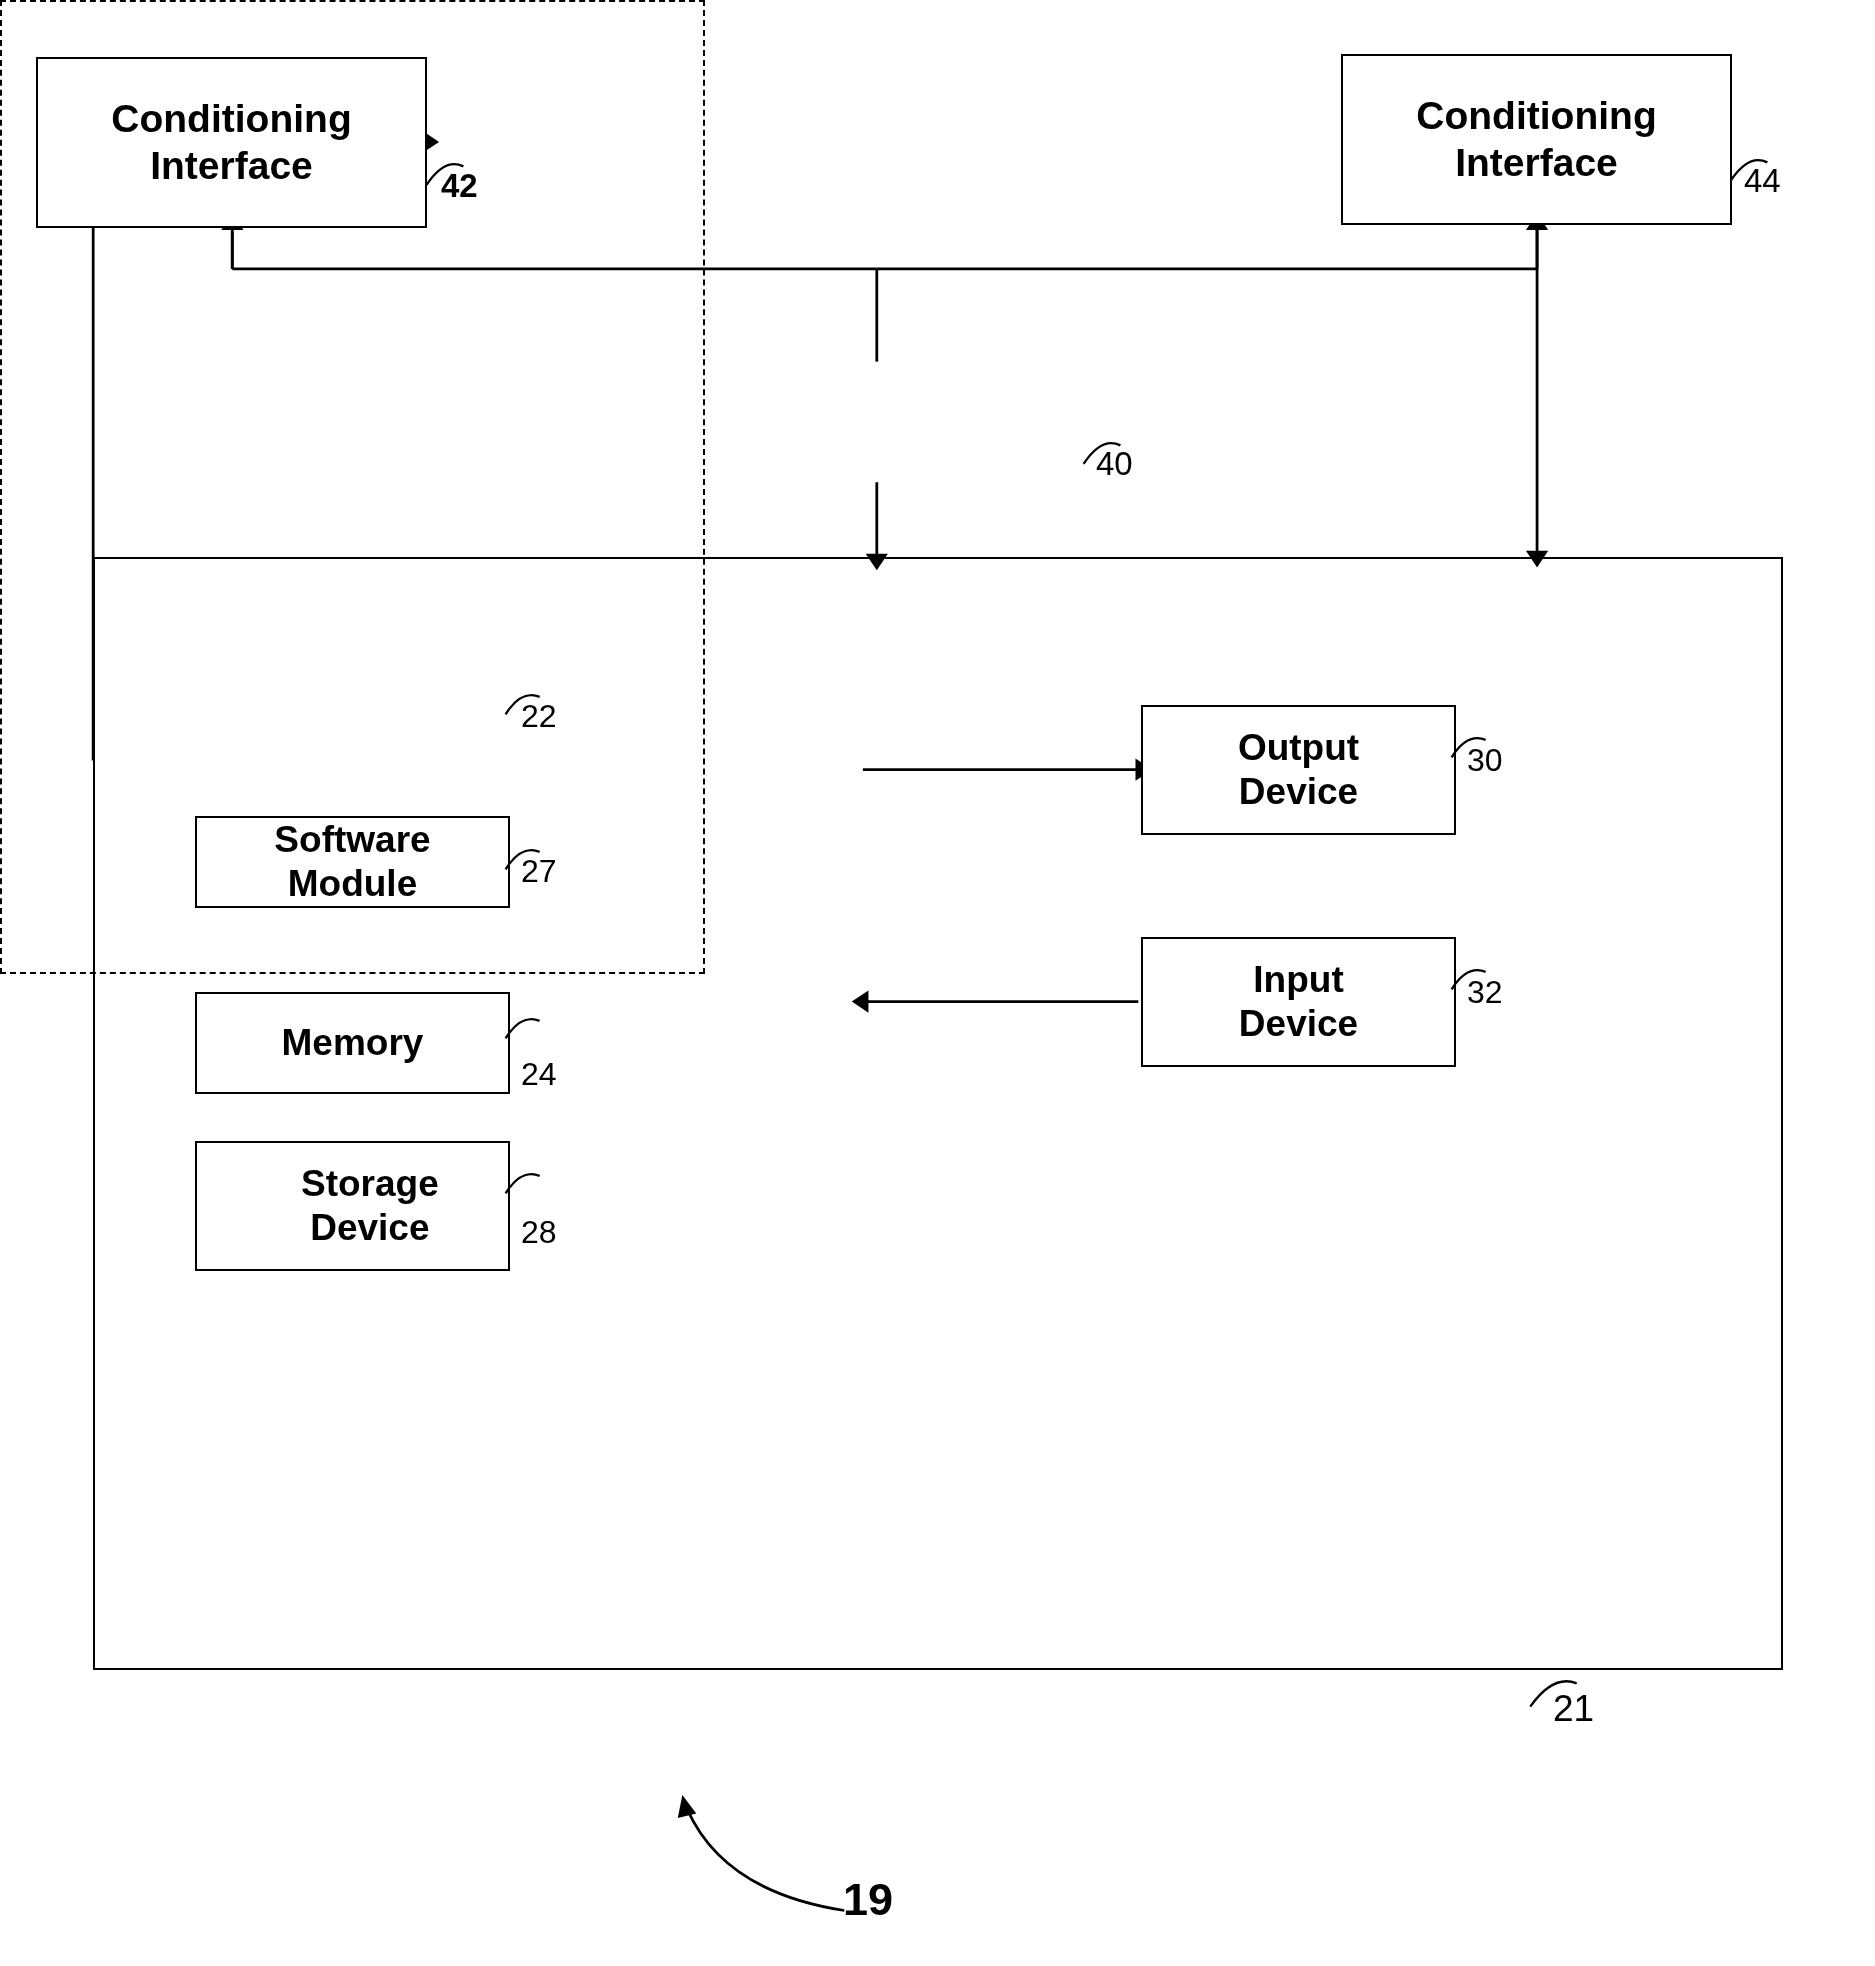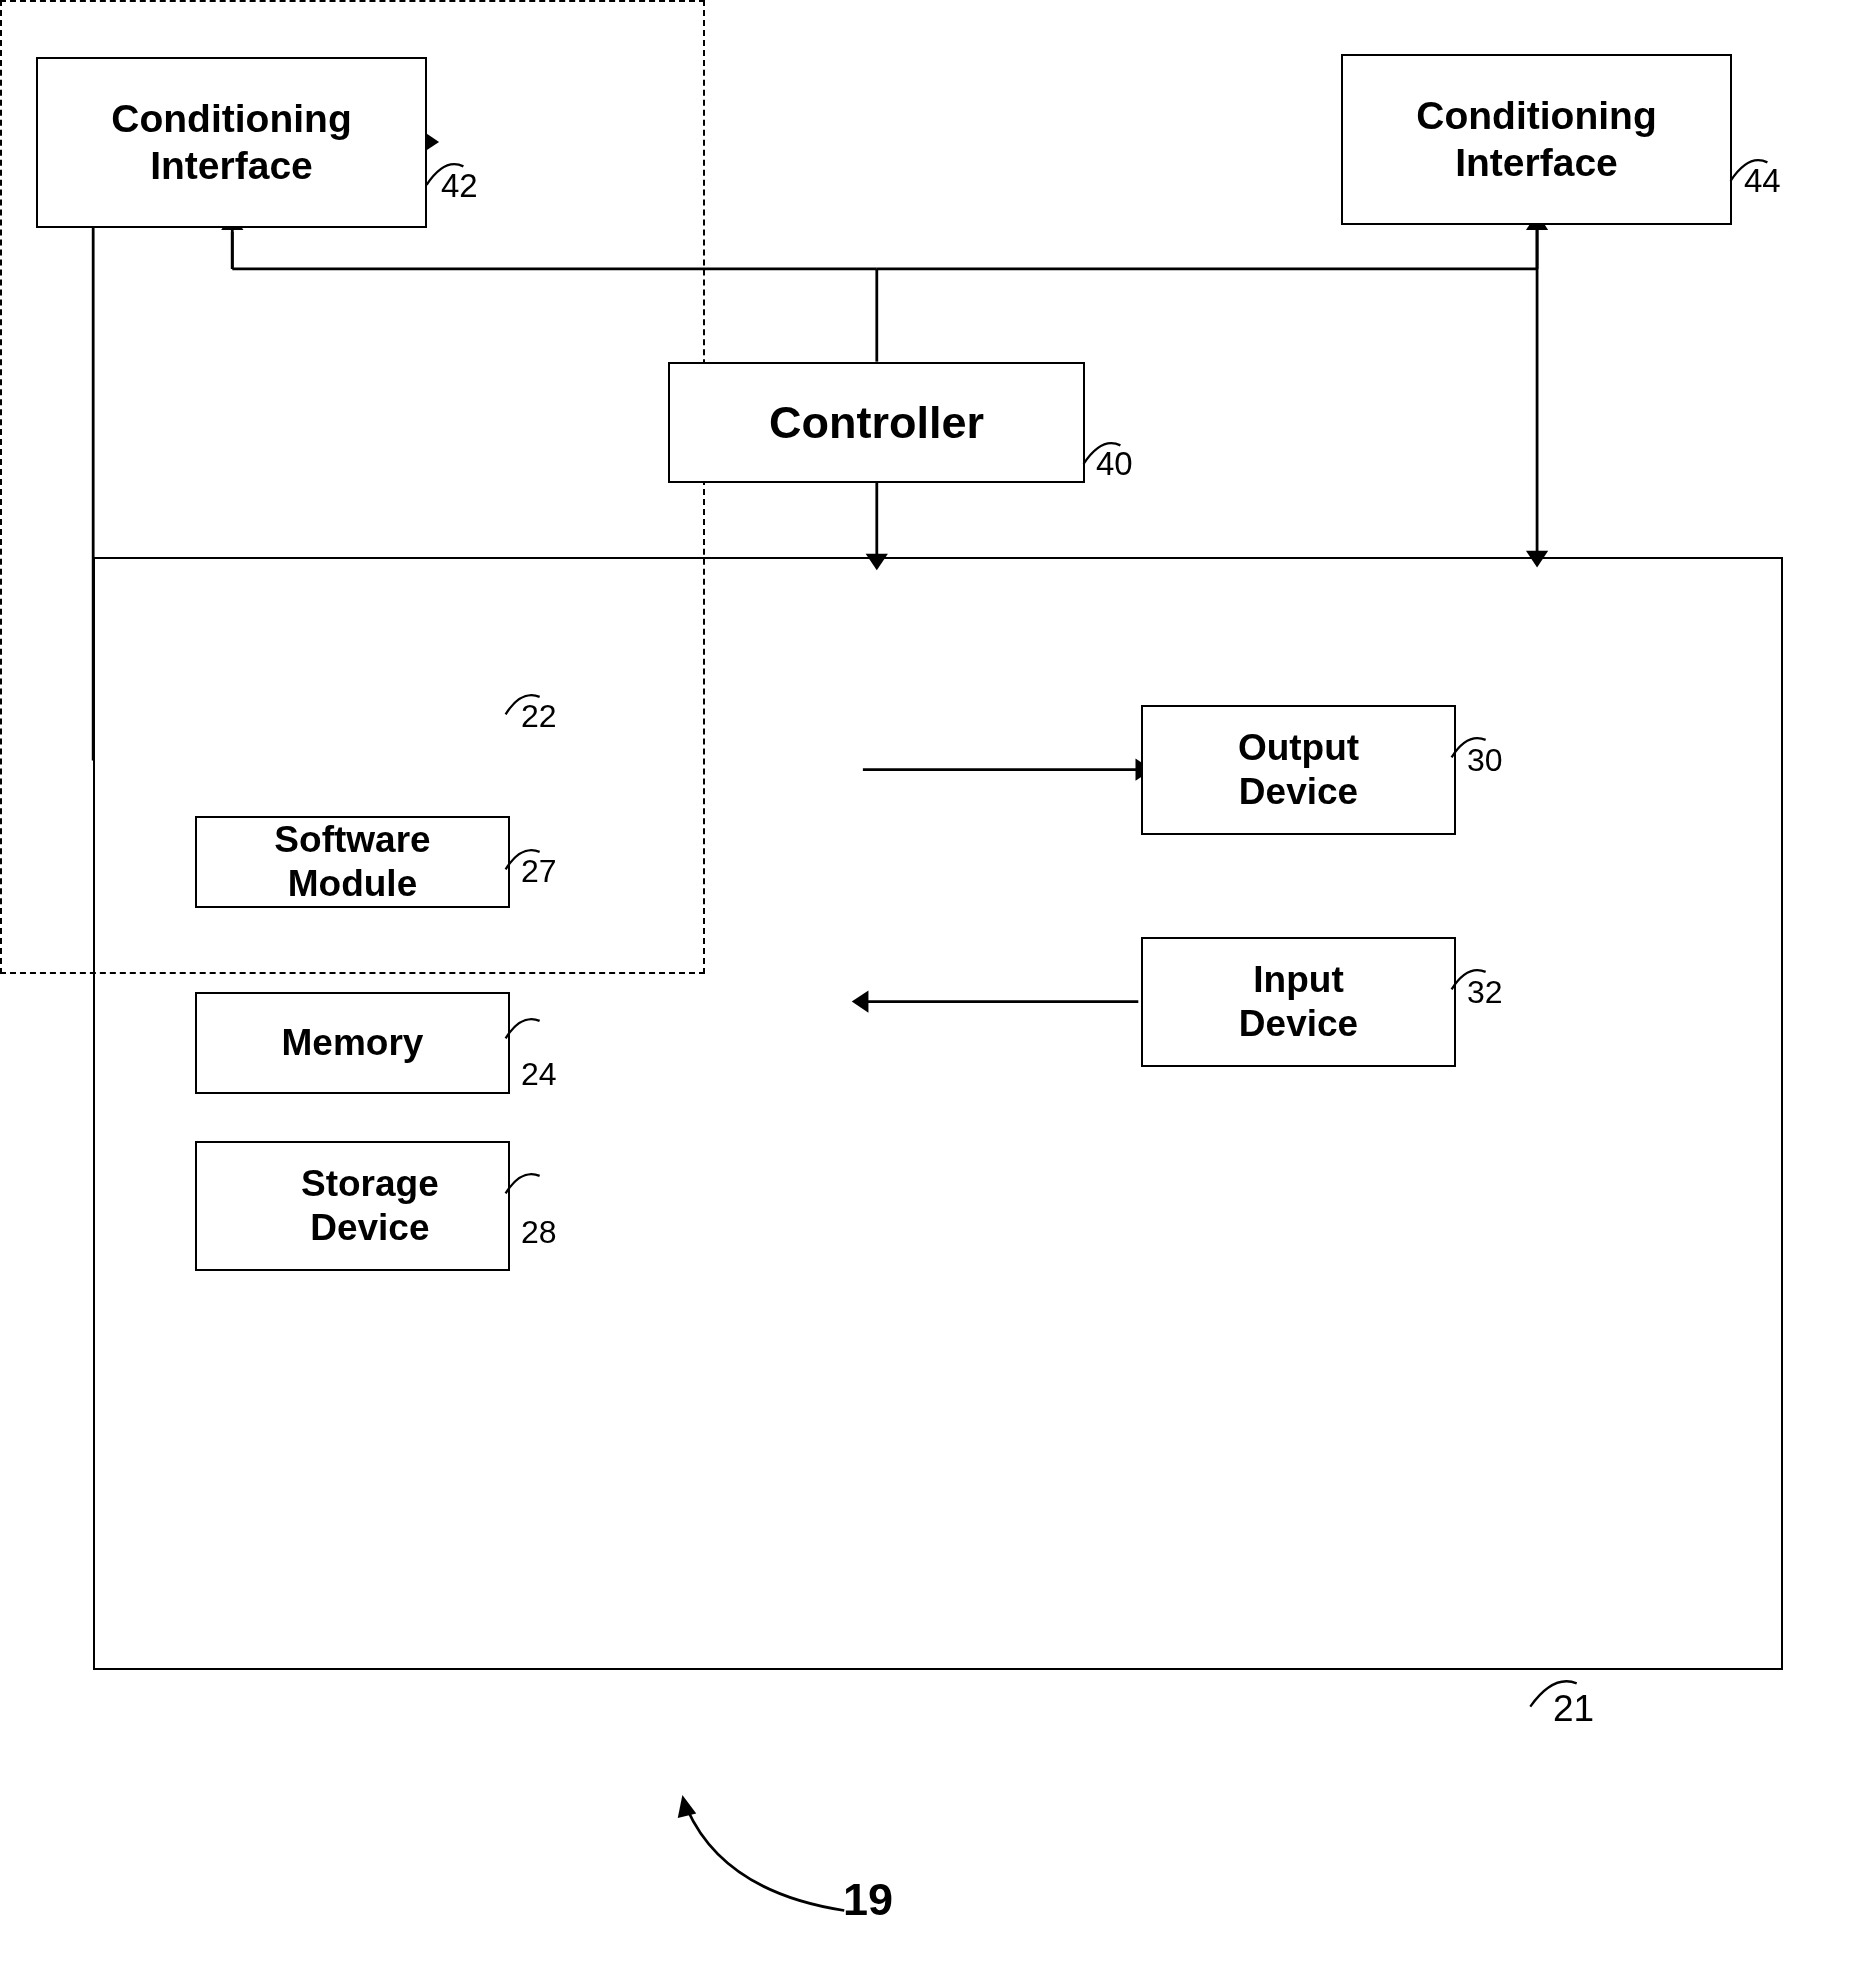--- a/index.html
+++ b/index.html
@@ -98,37 +98,34 @@
     <polygon points="1224,818 1242,830 1224,842" fill="#000"></polygon>
 
     <line x1="933" y1="1080" x2="1227" y2="1080" stroke="#000" stroke-width="3" marker-end="none"></line>
     <polygon points="936,1068 918,1080 936,1092" fill="#000"></polygon>
 
   </svg>
 
   <div class="box" style="left:36px; top:57px; width:391px; height:171px; font-size:39px;">
     <span>Conditioning<br>Interface</span>
   </div>
-  <span class="label" style="left:441px; top:167px;">42</span>
+  <span class="label" style="left:441px; top:167px;font-weight:bold;">42</span>
 
   <svg style="position:absolute;left:417px;top:148px;width:56px;height:46px;" viewBox="0 0 60 50" width="56" height="46">
     <path d="M 10 40 Q 30 10 50 20" stroke="#000" stroke-width="2.5" fill="none"></path>
   </svg>
 
   <div class="box" style="left:1341px; top:54px; width:391px; height:171px; font-size:39px;">
     <span>Conditioning<br>Interface</span>
   </div>
   <span class="label" style="left:1744px; top:162px;">44</span>
   <svg style="position:absolute;left:1721px;top:144px;width:56px;height:46px;" viewBox="0 0 60 50" width="56" height="46">
     <path d="M 10 40 Q 30 10 50 20" stroke="#000" stroke-width="2.5" fill="none"></path>
   </svg>
 
-  <div class="box" style="left:668px; top:362px; width:417px; height:121px; font-size:45px;">
-    <span>Controller</span>
-  </div>
   <span class="label" style="left:1096px; top:445px;">40</span>
   <svg style="position:absolute;left:1074px;top:427px;width:56px;height:46px;" viewBox="0 0 60 50" width="56" height="46">
     <path d="M 10 40 Q 30 10 50 20" stroke="#000" stroke-width="2.5" fill="none"></path>
   </svg>
 
   <div style="position:absolute; left:93px; top:557px; width:1690px; height:1113px; border:2.8px solid #000; background:transparent;">
   </div>
   <span class="label" style="left:1553px; top:1688px; font-size:37px;">21</span>
   <svg style="position:absolute;left:1521px;top:1660px;width:65px;height:56px;" viewBox="0 0 70 60" width="65" height="56">
     <path d="M 10 50 Q 35 15 60 25" stroke="#000" stroke-width="2.5" fill="none"></path>

